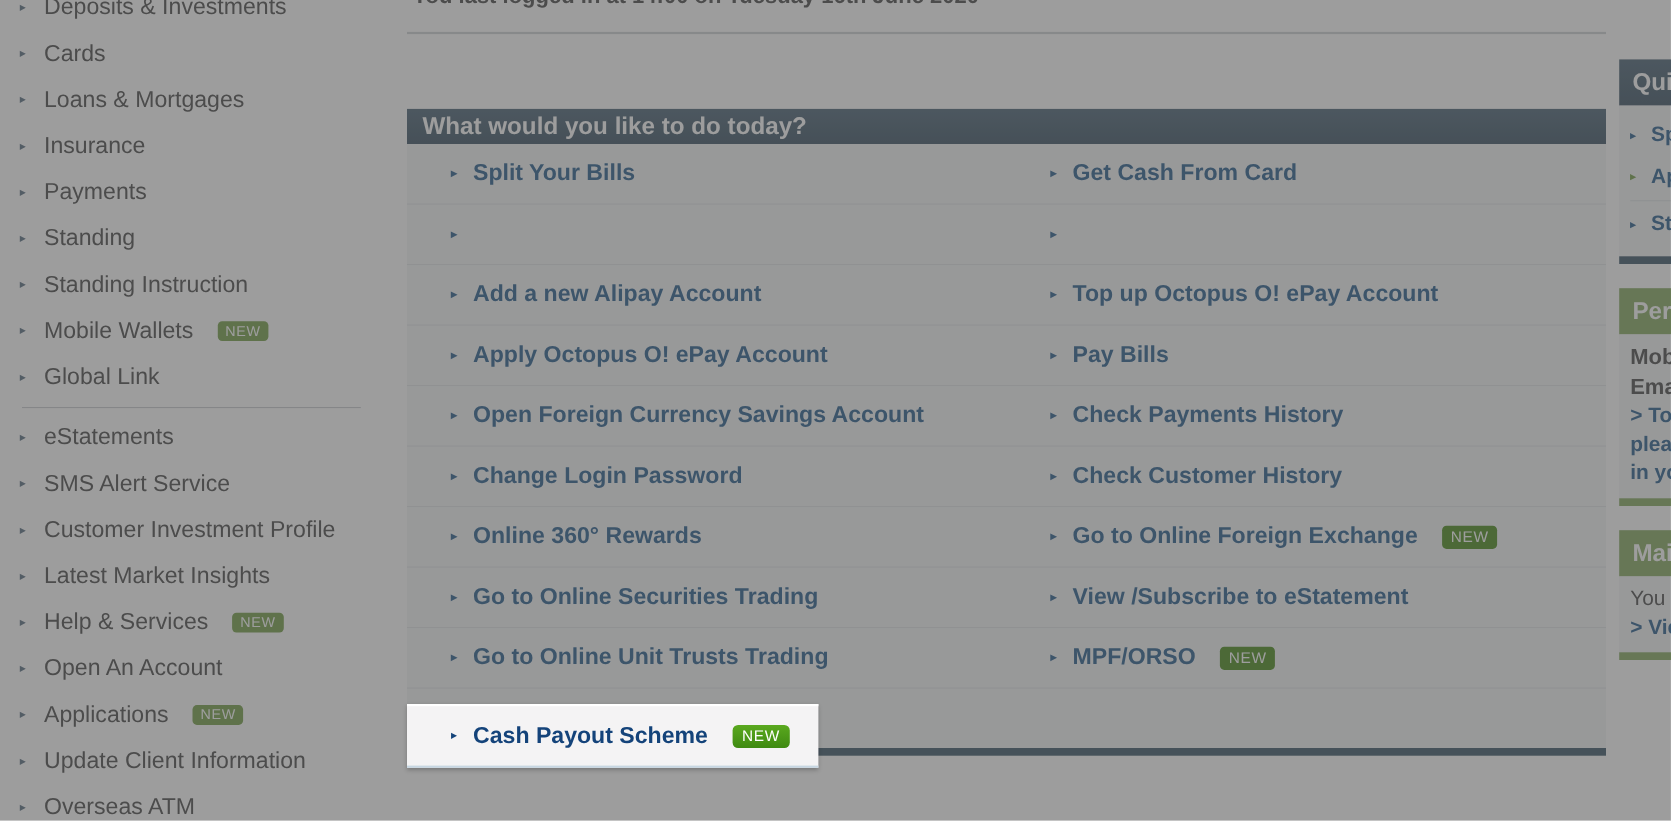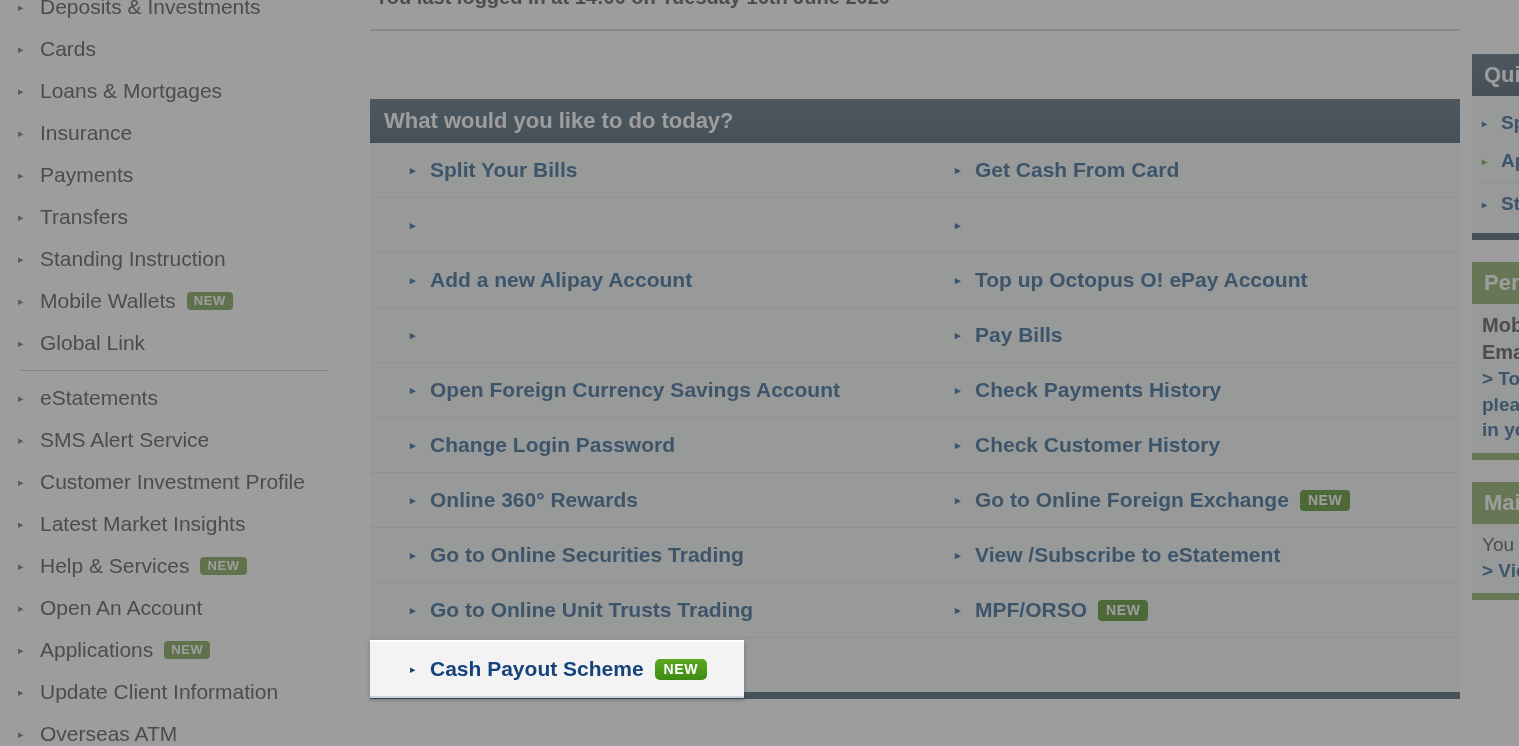--- a/index.html
+++ b/index.html
@@ -45,27 +45,27 @@
     line-height: 1;
     margin-right: 8px;
   }
   .nav-sep {
     height: 1px;
     background: #c9cdd0;
     margin: 6px 12px 6px 10px;
   }
   .badge-new {
     display: inline-block;
-    margin-left: 11px;
+    margin-left: 22px;
     padding: 2px 7px 3px;
     border-radius: 4px;
     background: #76a04a;
     color: #ffffff;
     font-size: 13px;
-    font-weight: bold;
+    font-weight: normal;
     letter-spacing: .6px;
     line-height: 1;
     vertical-align: middle;
   }
 
   
   #main {
     position: absolute;
     left: 370px; top: -14px;
     width: 1090px;
@@ -78,21 +78,21 @@
     white-space: nowrap;
   }
   #login-rule {
     height: 2px;
     background: #cfd3d6;
     margin: 16px 0 0 0;
   }
 
   .panel { margin-top: 68px; }
   .panel-head {
-    height: 44px;
+    height: 32px;
     display: flex;
     align-items: center;
     padding-left: 14px;
     font-size: 22px;
     font-weight: bold;
     color: #ffffff;
     background: linear-gradient(#4d6577, #3e5566);
   }
   .panel-body {
     background: #f4f6f7;
@@ -235,21 +235,21 @@
       <div class="nav-item">
         <span class="caret">▸</span>
         <span>Insurance</span>
       </div>
       <div class="nav-item">
         <span class="caret">▸</span>
         <span>Payments</span>
       </div>
       <div class="nav-item">
         <span class="caret">▸</span>
-        <span>Transfers</span>
+        <span>Standing</span>
       </div>
       <div class="nav-item">
         <span class="caret">▸</span>
         <span>Standing Instruction</span>
       </div>
       <div class="nav-item">
         <span class="caret">▸</span>
         <span>Mobile Wallets</span>
         <span class="badge-new">NEW</span>
       </div>
@@ -339,20 +339,21 @@
           </div>
           <div class="link-cell">
             <span class="caret">▸</span>
             <span>Top up Octopus O! ePay Account</span>
           </div>
         </div>
 
         <div class="link-row">
           <div class="link-cell">
             <span class="caret">▸</span>
+            <span>Apply Octopus O! ePay Account</span>
           </div>
           <div class="link-cell">
             <span class="caret">▸</span>
             <span>Pay Bills</span>
           </div>
         </div>
 
         <div class="link-row">
           <div class="link-cell">
             <span class="caret">▸</span>

